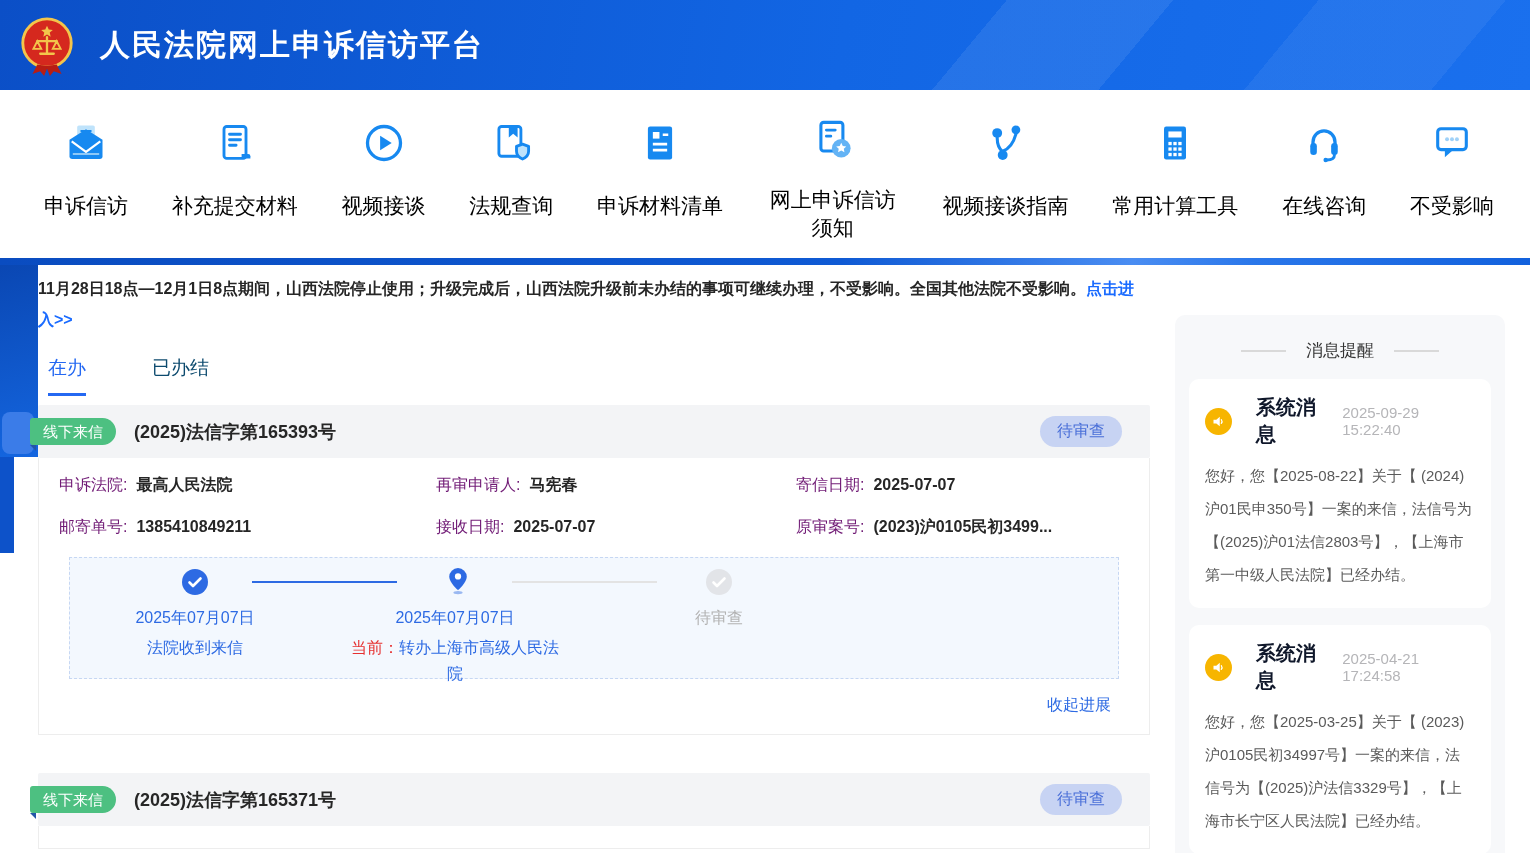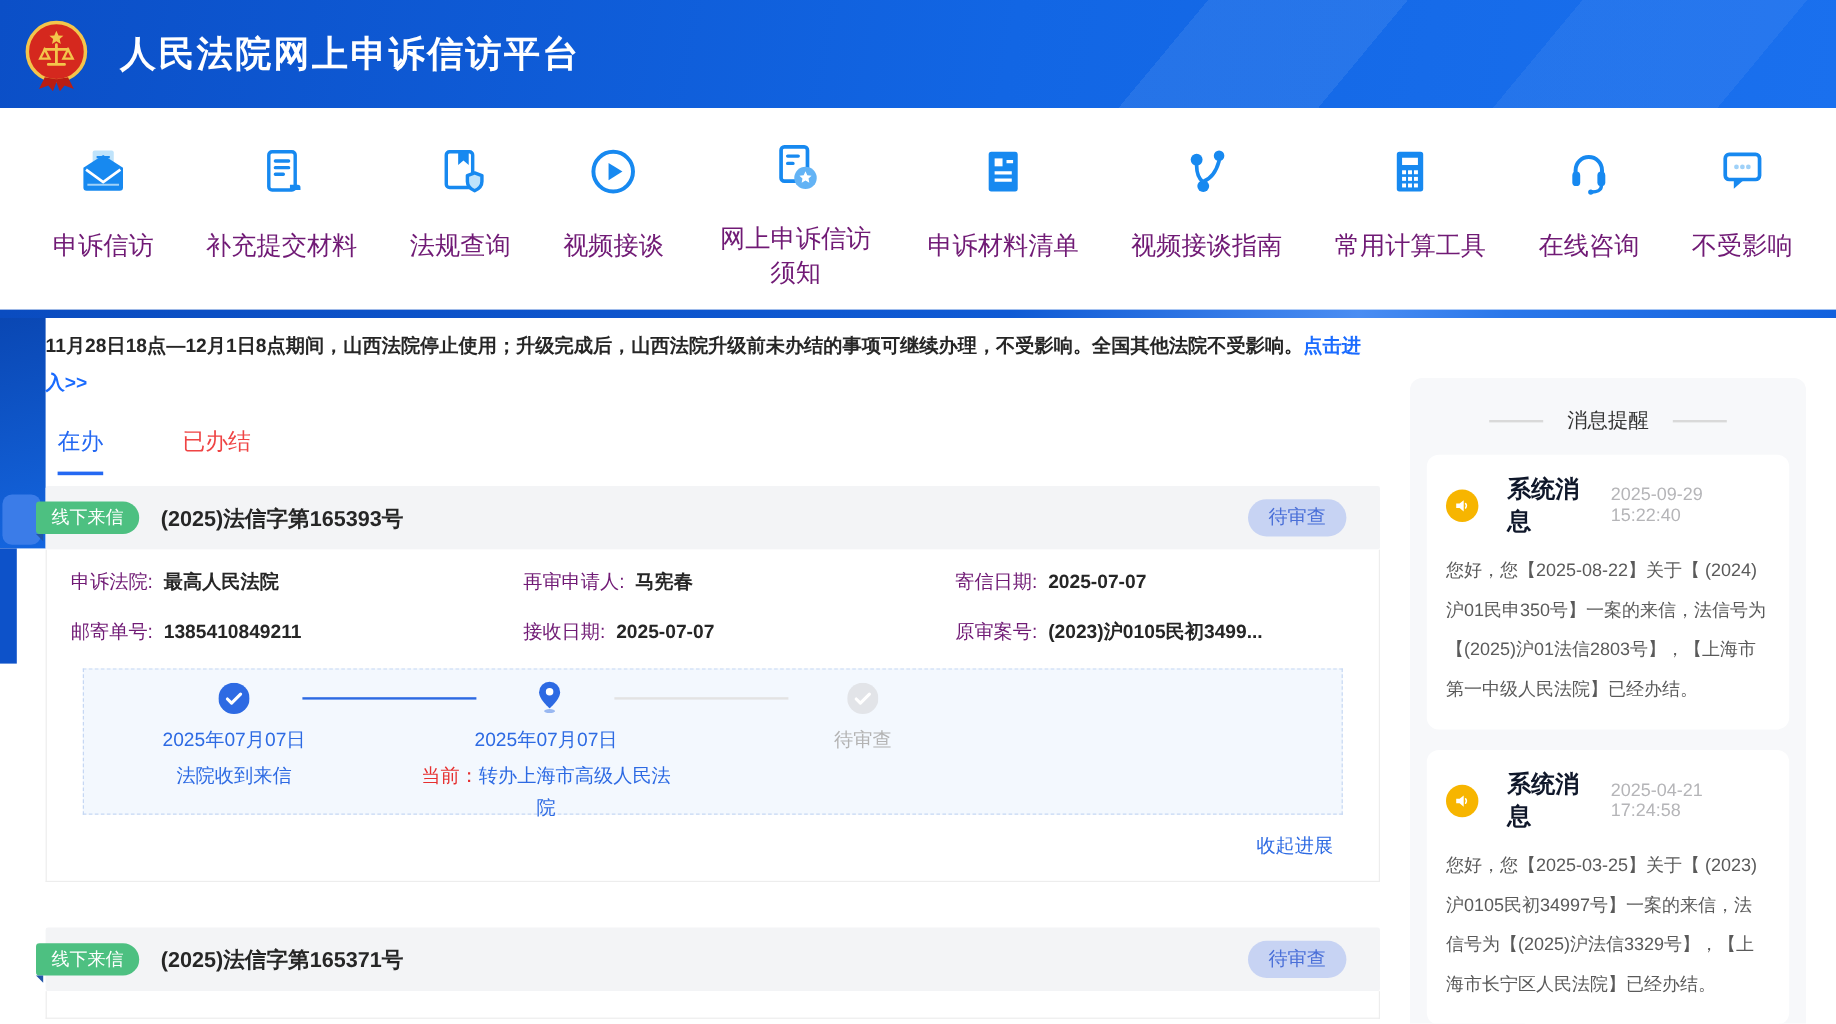--- a/index.html
+++ b/index.html
@@ -26,21 +26,21 @@
 
   
   .nav {
     position:absolute; top:90px; left:12px; width:1518px; height:168px; background:#fff;
     display:flex; justify-content:space-between; align-items:flex-start;
     padding:30px 36px 0 32px;
   }
   .nav-item { display:flex; flex-direction:column; align-items:center; gap:26px; cursor:pointer; }
   .nav-ico { height:46px; display:flex; align-items:center; }
   .nav-ico svg { width:44px; height:44px; display:block; }
-  .nav-label { font-size:21px; color:#701a75; white-space:nowrap; line-height:1.35; }
+  .nav-label { font-size:21px; color:#000000; white-space:nowrap; line-height:1.35; }
   .nav-item.wrap { margin-top:0; }
   .nav-item.wrap .nav-label { white-space:normal; width:132px; text-align:center; }
   .nav-item.wrap .nav-ico { height:40px; }
 
   .band {
     position:absolute; top:258px; left:0; width:1530px; height:7px;
     background:linear-gradient(90deg,#0a4cc0 0%,#0f5ad4 55%,#4a8df2 74%,#2a77ea 82%,#1261dd 100%);
   }
 
   
@@ -49,21 +49,21 @@
   .deco1b { position:absolute; left:2px; top:412px; width:32px; height:42px;
             background:#3b7ce8; border-radius:8px; }
   .deco2 { position:absolute; left:0; top:457px; width:14px; height:96px; background:#0d52c9; }
 
   
   .main { position:absolute; left:38px; top:265px; width:1112px; }
   .notice { padding-top:8px; font-size:16px; font-weight:700; color:#262626; line-height:31px; }
   .notice a { color:#1a6bff; text-decoration:none; cursor:pointer; }
 
   .tabs { margin-top:20px; display:flex; gap:66px; padding-left:10px; }
-  .tab { font-size:19px; color:#ef4444; padding-bottom:12px; cursor:pointer; }
+  .tab { font-size:19px; color:#0c4a6e; padding-bottom:12px; cursor:pointer; }
   .tab.active { color:#2468f2; border-bottom:3px solid #2468f2; }
 
   .case-card { margin-top:9px; }
   .case-head { height:53px; background:#f3f4f6; display:flex; align-items:center; border-radius:2px; }
   .case-tag { position:relative; margin-left:-8px; background:#4dc081; color:#fff; font-size:15px;
               height:27px; line-height:27px; padding:0 13px; border-radius:3px 14px 14px 3px; flex:0 0 auto; }
   .case-tag::after { content:""; position:absolute; left:0; bottom:-6px; width:0; height:0;
                      border-top:6px solid #2456a8; border-left:6px solid transparent; }
   .case-title { margin-left:18px; font-size:18px; font-weight:700; color:#262626; }
   .case-badge { margin-left:auto; margin-right:28px; background:#c7d3f3; color:#4a6fd8;
@@ -142,61 +142,61 @@
           <rect x="10" y="5" width="20" height="29" rx="2.5"></rect>
           <path d="M15 12 h10 M15 17 h10 M15 22 h6"></path>
           <path d="M26 30 h6 a2 2 0 0 1 2 2 v2 h-8 z" fill="#1789f0" stroke="none"></path>
         </svg>
     </span>
     <span class="nav-label">补充提交材料</span>
   </div>
 
   <div class="nav-item">
     <span class="nav-ico">
+      <svg viewBox="0 0 40 40">
+          <circle cx="20" cy="20" r="15" fill="none" stroke="#1789f0" stroke-width="3"></circle>
+          <path d="M16.5 13.5 L27 20 L16.5 26.5 z" fill="#1789f0"></path>
+        </svg>
+    </span>
+    <span class="nav-label">视频接谈</span>
+  </div>
+
+  <div class="nav-item">
+    <span class="nav-ico">
       <svg viewBox="0 0 40 40" fill="none" stroke="#1789f0" stroke-width="2.6" stroke-linejoin="round">
           <rect x="9" y="5" width="20" height="27" rx="2.5"></rect>
           <path d="M18 5 v10 l4 -3.5 4 3.5 V5" fill="#1789f0" stroke="none"></path>
           <path d="M25 23 l5.5 -2 5.5 2 v4.5 c0 3.8 -3.2 6 -5.5 7 c-2.3 -1 -5.5 -3.2 -5.5 -7 z" fill="#bfe3fb" stroke="#1789f0"></path>
         </svg>
     </span>
     <span class="nav-label">法规查询</span>
   </div>
 
-  <div class="nav-item">
-    <span class="nav-ico">
-      <svg viewBox="0 0 40 40">
-          <circle cx="20" cy="20" r="15" fill="none" stroke="#1789f0" stroke-width="3"></circle>
-          <path d="M16.5 13.5 L27 20 L16.5 26.5 z" fill="#1789f0"></path>
-        </svg>
-    </span>
-    <span class="nav-label">视频接谈</span>
-  </div>
-
+
+  <div class="nav-item">
+    <span class="nav-ico">
+      <svg viewBox="0 0 40 40">
+          <rect x="9" y="5" width="22" height="30" rx="2" fill="#1789f0"></rect>
+          <rect x="13.5" y="10" width="6" height="6" fill="#fff"></rect>
+          <path d="M22.5 12.5 h5 M13.5 21 h13 M13.5 26.5 h13" stroke="#fff" stroke-width="2.4"></path>
+        </svg>
+    </span>
+    <span class="nav-label">申诉材料清单</span>
+  </div>
 
   <div class="nav-item wrap">
     <span class="nav-ico">
       <svg viewBox="0 0 40 40">
           <rect x="9" y="4" width="20" height="26" rx="2.5" fill="none" stroke="#1789f0" stroke-width="2.8"></rect>
           <path d="M14 11 h8 M14 16.5 h4" stroke="#1789f0" stroke-width="2.6" stroke-linecap="round"></path>
           <circle cx="27.5" cy="27.5" r="8.5" fill="#63b3f5"></circle>
           <path d="M27.5 22.5 l1.4 2.9 3.2 .4 -2.3 2.2 .6 3.1 -2.9 -1.6 -2.9 1.6 .6 -3.1 -2.3 -2.2 3.2 -.4 z" fill="#fff"></path>
         </svg>
     </span>
     <span class="nav-label">网上申诉信访须知</span>
-  </div>
-
-  <div class="nav-item">
-    <span class="nav-ico">
-      <svg viewBox="0 0 40 40">
-          <rect x="9" y="5" width="22" height="30" rx="2" fill="#1789f0"></rect>
-          <rect x="13.5" y="10" width="6" height="6" fill="#fff"></rect>
-          <path d="M22.5 12.5 h5 M13.5 21 h13 M13.5 26.5 h13" stroke="#fff" stroke-width="2.4"></path>
-        </svg>
-    </span>
-    <span class="nav-label">申诉材料清单</span>
   </div>
 
   <div class="nav-item">
     <span class="nav-ico">
       <svg viewBox="0 0 40 40">
           <circle cx="12" cy="11" r="4.5" fill="#1789f0"></circle>
           <circle cx="29" cy="8" r="4" fill="#1789f0"></circle>
           <circle cx="17" cy="31" r="4.5" fill="#1789f0"></circle>
           <path d="M12 15.5 c0 7 2.5 10.5 5 12.5 M17 27.5 c7 -2.5 10.5 -10 12 -15.5" stroke="#1789f0" stroke-width="2.8" fill="none" stroke-linecap="round"></path>
         </svg>

